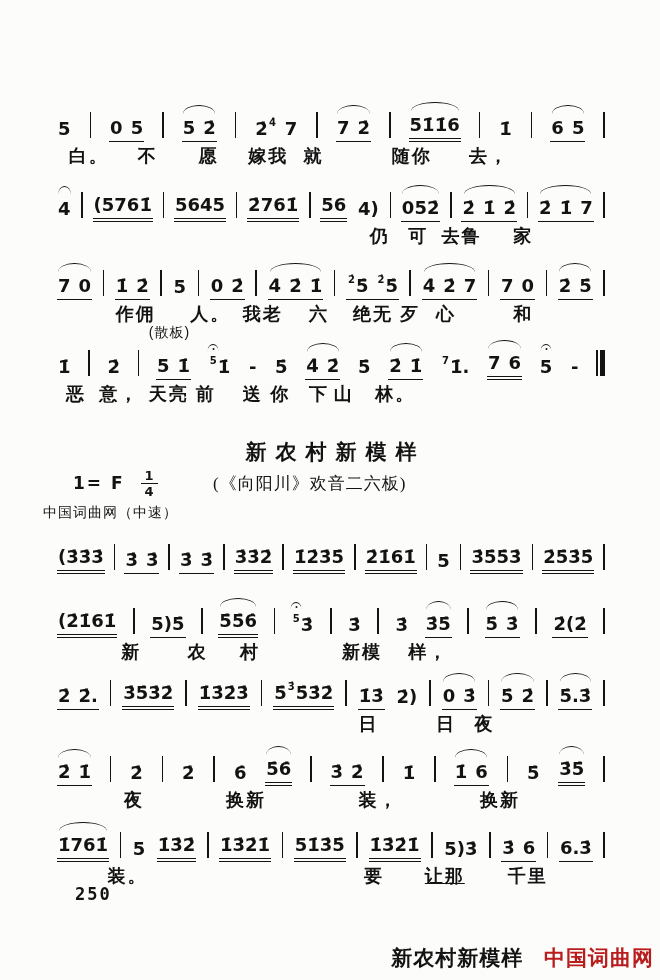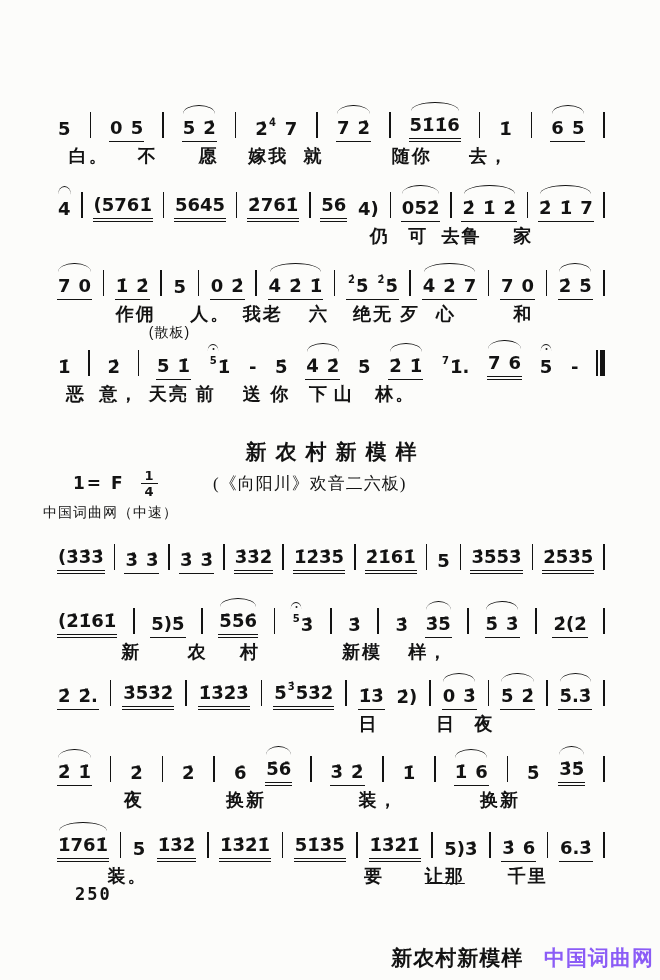--- a/index.html
+++ b/index.html
@@ -854,14 +854,14 @@
           <span class="lyr" style="left: 82%;">千里</span>
         </div>
       </div>
     </div>
 </div>
 
 <div class="pagenum">250</div>
 
 <div class="watermark">
   <span>新农村新模样</span>
-  <span class="brand" style="color: #8b5cf6;">中国词曲网</span>
+  <span class="brand" style="color: #b91c1c;">中国词曲网</span>
 </div>
 
 </body></html>

